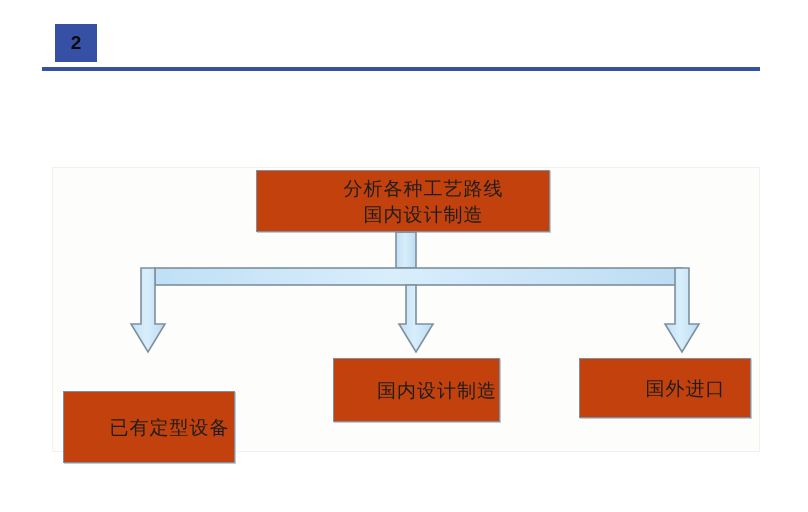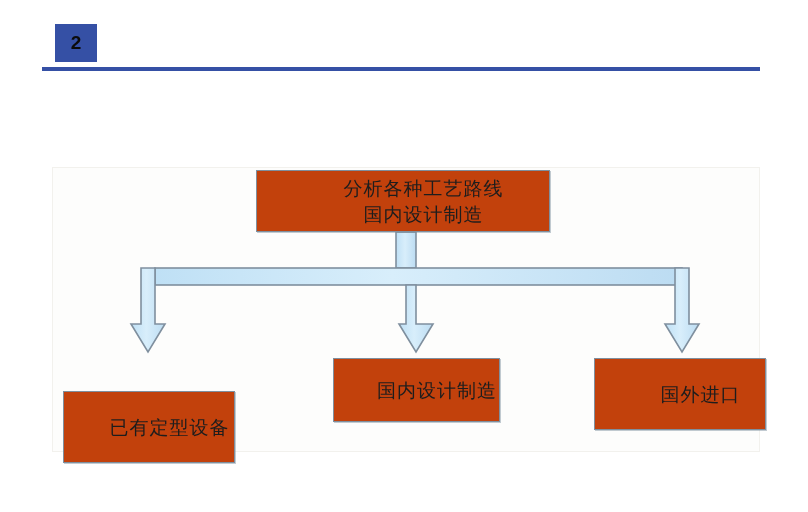--- a/index.html
+++ b/index.html
@@ -102,24 +102,24 @@
     height: 72px;
     margin-top: 33px;
   }
   #node-domestic {
     left: 333px;
     top: 358px;
     width: 167px;
     height: 64px;
   }
   #node-import {
-    left: 594px;
+    left: 579px;
     top: 358px;
     width: 172px;
-    height: 72px;
+    height: 60px;
   }
 
   
   #connector-layer {
     position: absolute;
     left: 0; top: 0;
     width: 808px;
     height: 512px;
     pointer-events: none;
   }

